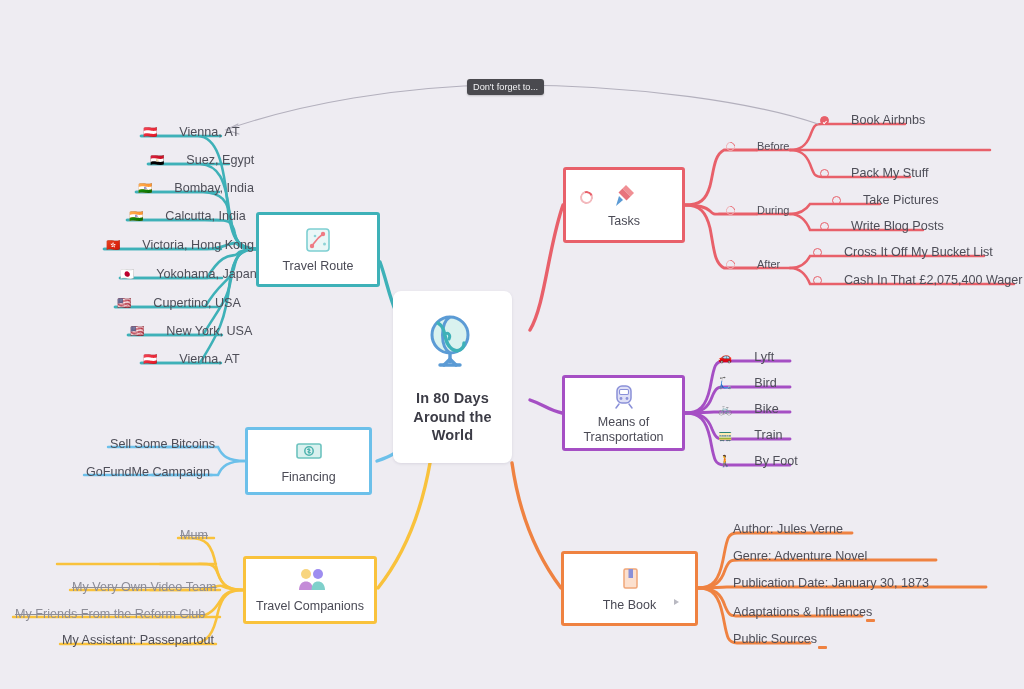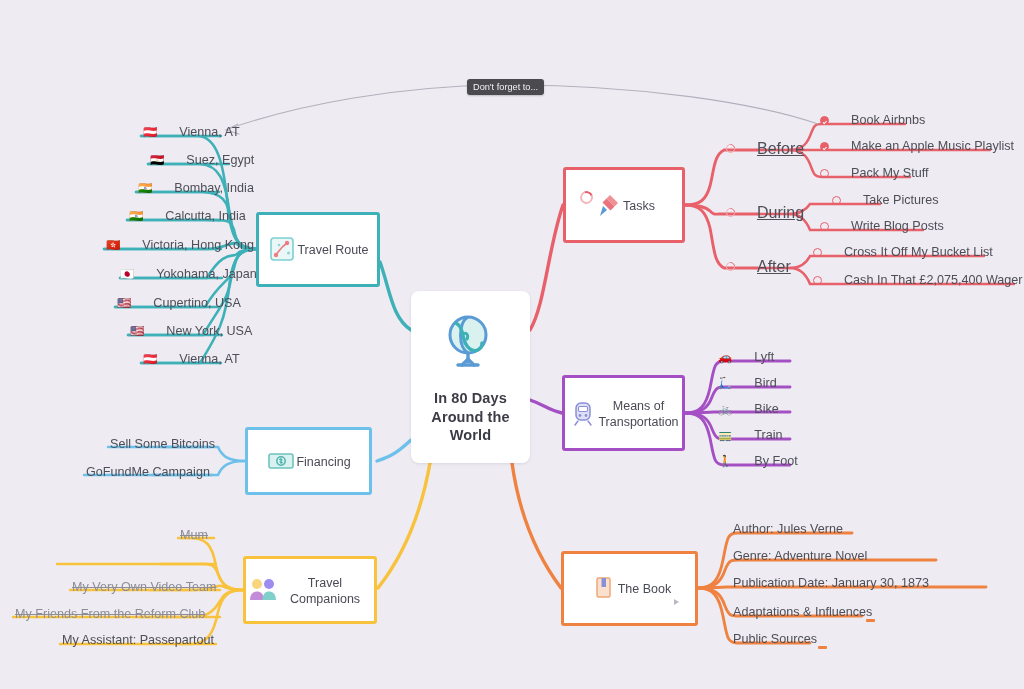--- a/index.html
+++ b/index.html
@@ -7,39 +7,39 @@
     width: 1024px; height: 689px;
     background: #eeecf2;
     font-family: "Liberation Sans", sans-serif;
     overflow: hidden;
   }
   #canvas { position: relative; width: 1024px; height: 689px; }
   #links { position: absolute; left: 0; top: 0; width: 1024px; height: 689px; pointer-events: none; }
 
   
   .center-node {
-    position: absolute; left: 411px; top: 291px;
+    position: absolute; left: 393px; top: 291px;
     width: 119px; height: 172px;
     background: #fff; border-radius: 8px;
     box-shadow: 0 1px 3px rgba(80,70,100,.13);
     display: flex; flex-direction: column;
     align-items: center; justify-content: center;
   }
   .center-node .title {
     font-size: 14.5px; font-weight: bold; color: #3c3c46;
     text-align: center; line-height: 1.28; margin-top: 10px;
     letter-spacing: .1px;
   }
   .center-icon { width: 70px; height: 70px; }
 
   
   .topic {
     position: absolute; background: #fff;
     border: 3px solid #888; border-radius: 3px;
-    display: flex; flex-direction: row;
+    display: flex; flex-direction: column;
     align-items: center; justify-content: center;
   }
   .topic .tlabel {
     font-size: 12.5px; color: #4a4a55; text-align: center;
     line-height: 1.22; margin-top: 3px;
   }
   .topic .ticon { width: 30px; height: 30px; margin-bottom: 1px; }
 
   .t-route   { left: 256px; top: 212px; width: 124px; height: 75px; border-color: #3eb1b8; }
   .t-fin     { left: 245px; top: 427px; width: 127px; height: 68px; border-color: #6cc0ea; }
@@ -69,21 +69,21 @@
   
   .leaf {
     position: absolute; white-space: nowrap;
     font-size: 12.6px; color: #4e4e58;
     padding: 1px 4px 3px 2px;
     display: flex; align-items: center; gap: 22px;
     line-height: 1.1;
   }
   .leaf .emoji { font-size: 11.5px; line-height: 1; }
   .leaf.done   { color: #8d8d97; text-decoration: line-through; text-decoration-thickness: 1px; }
-  .leaf.sub    { font-size: 16px; text-decoration: underline; }
+  .leaf.sub    { font-size: 11px; }
   .leaf .cbox {
     display: inline-block; width: 9px; height: 9px;
     border-radius: 50%; border: 1.4px solid #e8606a;
     position: relative; flex: 0 0 auto;
   }
   .leaf .cbox.checked { background: #e8606a; border-color: #e8606a; }
   .leaf .cbox.checked::after {
     content: ""; position: absolute;
     left: 1.8px; top: 3.3px; width: 3px; height: 1.4px;
     border-left: 1.3px solid #fff; border-bottom: 1.3px solid #fff;
@@ -379,24 +379,20 @@
   </div>
   <div class="leaf sub" style="left:724px; top:257px;">
     <span class="spin"></span>
     <span>After</span>
   </div>
 
   <div class="leaf" style="left:818px; top:113px;">
     <span class="cbox checked"></span>
     <span>Book Airbnbs</span>
   </div>
-  <div class="leaf" style="left:818px; top:139px;">
-    <span class="cbox checked"></span>
-    <span>Make an Apple Music Playlist</span>
-  </div>
   <div class="leaf" style="left:818px; top:166px;">
     <span class="cbox"></span>
     <span>Pack My Stuff</span>
   </div>
   <div class="leaf" style="left:830px; top:193px;">
     <span class="cbox"></span>
     <span>Take Pictures</span>
   </div>
   <div class="leaf" style="left:818px; top:219px;">
     <span class="cbox"></span>

